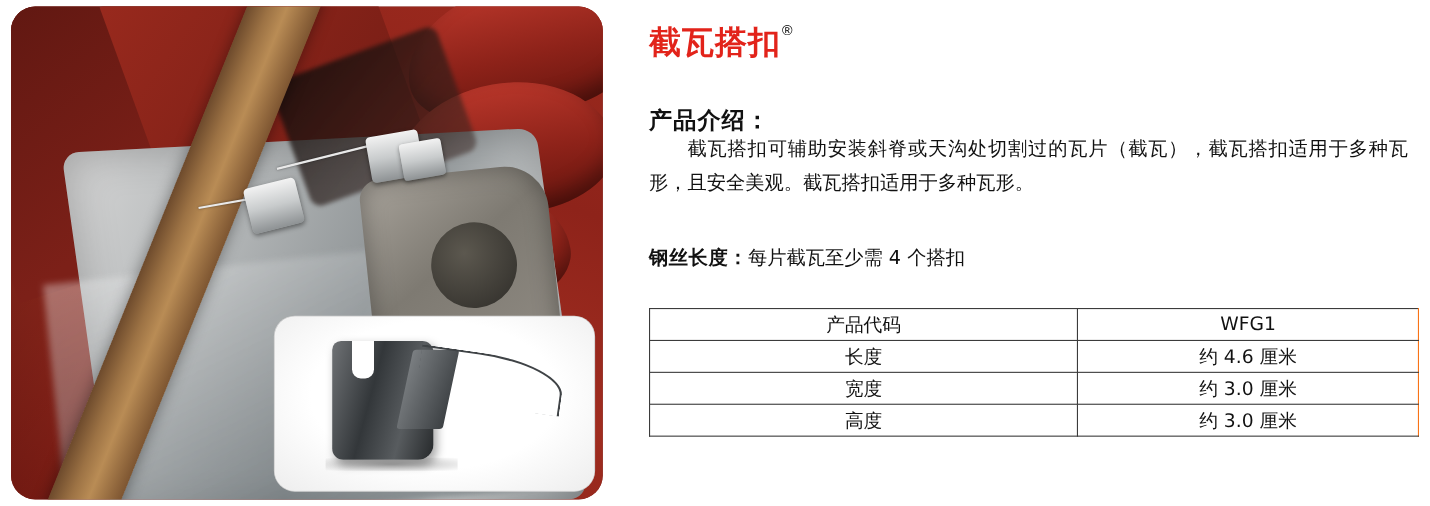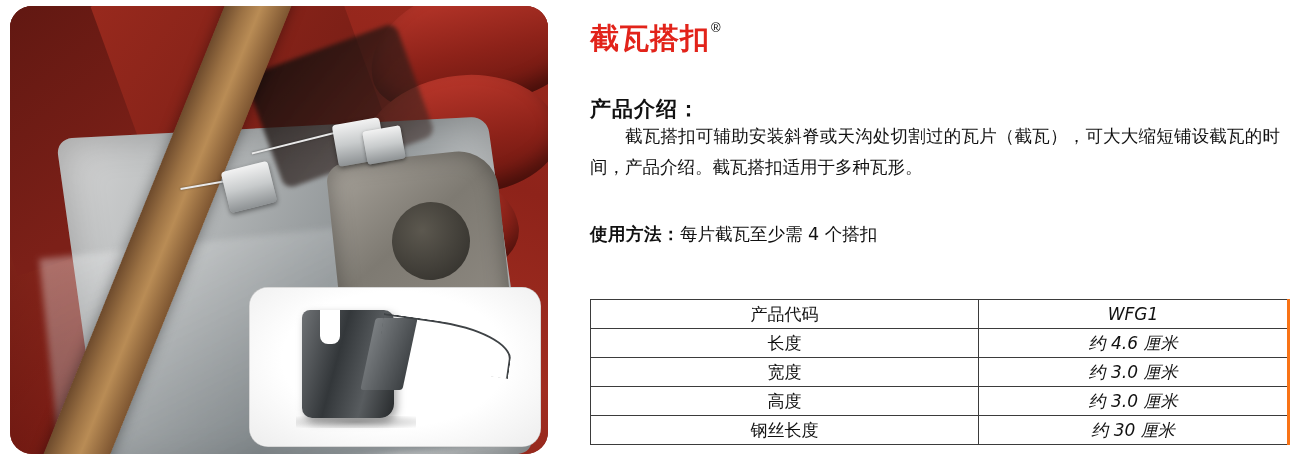--- a/index.html
+++ b/index.html
@@ -261,21 +261,21 @@
   }
   .spec-key.spaced {
     letter-spacing: 0.5px;
   }
   .spec-val { font-weight: normal; }
 
   
   .spec-table {
     position: absolute;
     left: 0;
-    top: 288px;
+    top: 269px;
     width: 700px;
     border-collapse: collapse;
     font-family: "DejaVu Sans", "Liberation Sans", sans-serif;
     font-size: 17px;
     color: #111111;
   }
   .spec-table td {
     height: 28px;
     border-bottom: 1px solid #3b3b3b;
     padding: 0;
@@ -285,22 +285,21 @@
   .spec-table tr:first-child td {
     border-top: 1px solid #3b3b3b;
   }
   .spec-table td.col-a {
     width: 390px;
     border-right: 1px solid #3b3b3b;
     border-left: 1px solid #3b3b3b;
   }
   .spec-table td.col-b {
     width: 310px;
-    border-right: 3px solid #f97316;
-    font-style: italic;
+    border-right: 1px solid #f97316;
   }
   
 </style>
 </head>
 <body>
 
 <div class="page">
 
   <div class="photo-panel">
     <div class="photo-inner">
@@ -333,46 +332,42 @@
   </div>
 
   <div class="content">
 
     <div class="title-row">
       <span class="product-title">截瓦搭扣</span><span class="reg-mark">®</span>
     </div>
 
     <div class="section-head">产品介绍：</div>
 
-    <div class="body-para">截瓦搭扣可辅助安装斜脊或天沟处切割过的瓦片（截瓦），可大大缩短铺设截瓦的时间，产品介绍。截瓦搭扣适用于多种瓦形。</div>
+    <div class="body-para">截瓦搭扣可辅助安装斜脊或天沟处切割过的瓦片（截瓦），截瓦搭扣适用于多种瓦形，且安全美观。截瓦搭扣适用于多种瓦形。</div>
 
 
     <div class="spec-line l2">
-      <span class="spec-key">使用方法：</span><span class="spec-val">每片截瓦至少需 4 个搭扣</span>
+      <span class="spec-key">钢丝长度：</span><span class="spec-val">每片截瓦至少需 4 个搭扣</span>
     </div>
 
     <table class="spec-table">
       <tbody>
         <tr>
           <td class="col-a">产品代码</td>
           <td class="col-b">WFG1</td>
         </tr>
         <tr>
           <td class="col-a">长度</td>
           <td class="col-b">约 4.6 厘米</td>
         </tr>
         <tr>
           <td class="col-a">宽度</td>
           <td class="col-b">约 3.0 厘米</td>
         </tr>
         <tr>
           <td class="col-a">高度</td>
           <td class="col-b">约 3.0 厘米</td>
         </tr>
-        <tr>
-          <td class="col-a">钢丝长度</td>
-          <td class="col-b">约 30 厘米</td>
-        </tr>
       </tbody>
     </table>
 
   </div>
 </div>
 
 </body></html>

